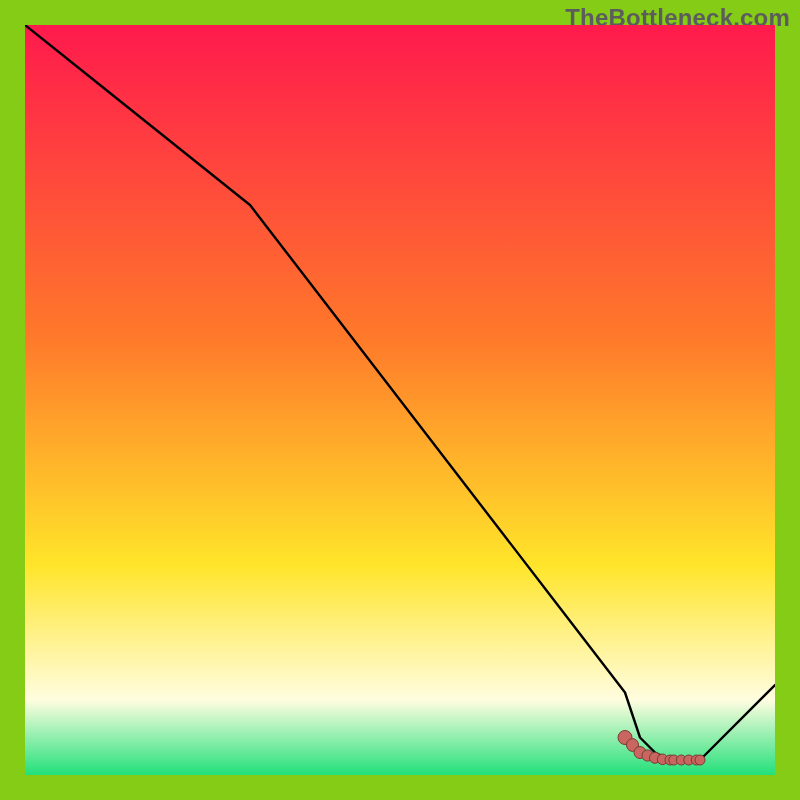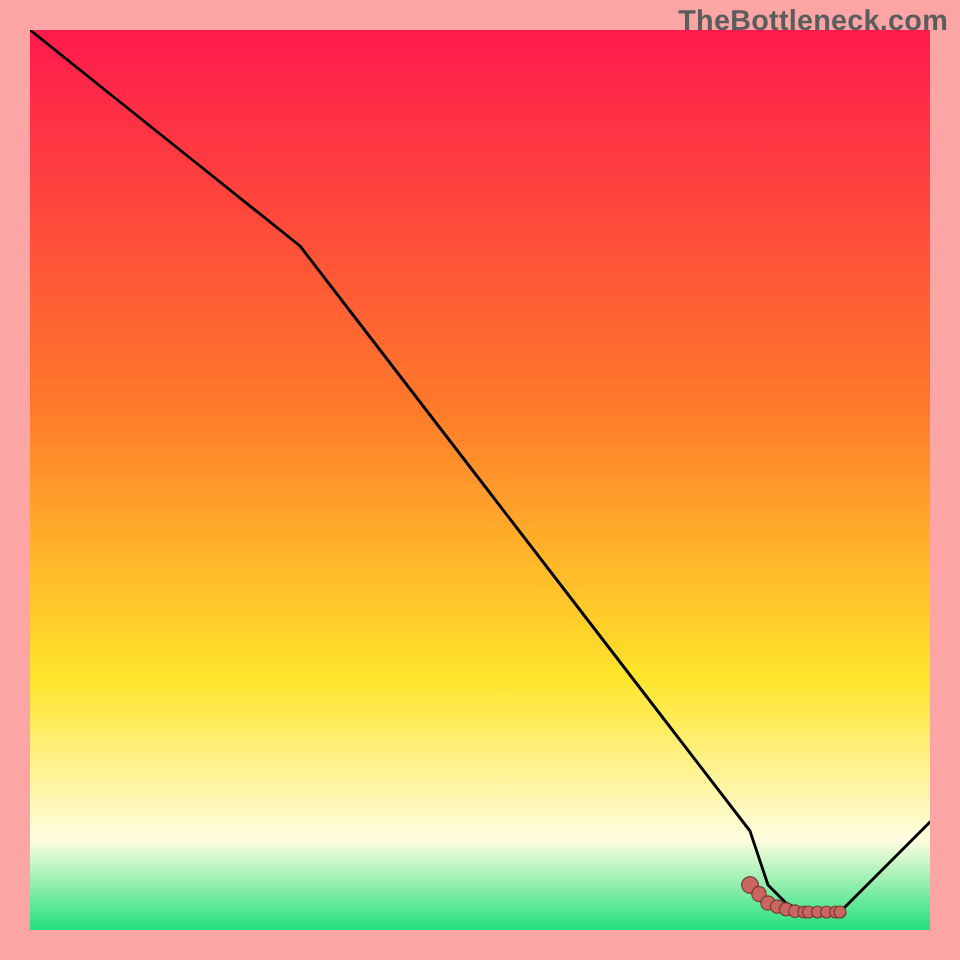--- a/index.html
+++ b/index.html
@@ -8,21 +8,21 @@
     width: 800px;
     height: 800px;
     background: #000;
     overflow: hidden;
     font-family: Arial, Helvetica, sans-serif;
   }
   .frame {
     position: relative;
     width: 800px;
     height: 800px;
-    background: #fca5a5;
+    background: #84cc16;
   }
   .watermark {
     position: absolute;
     top: 4px;
     right: 10px;
     color: #5c5c5c;
     font-size: 24px;
     font-weight: 600;
     letter-spacing: 0.2px;
     user-select: none;

